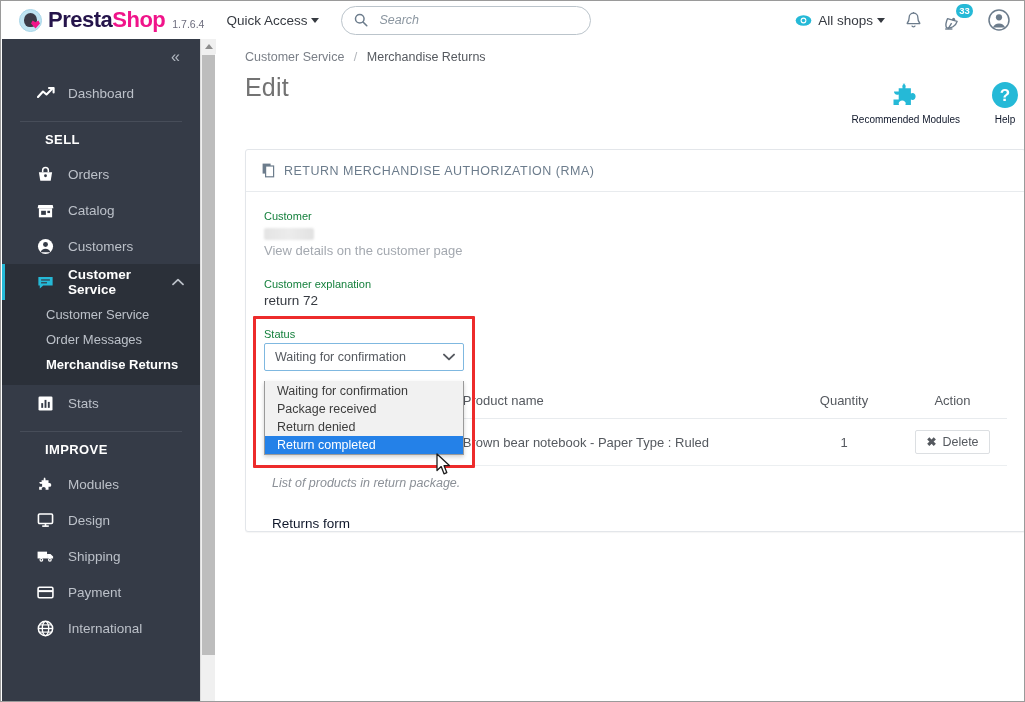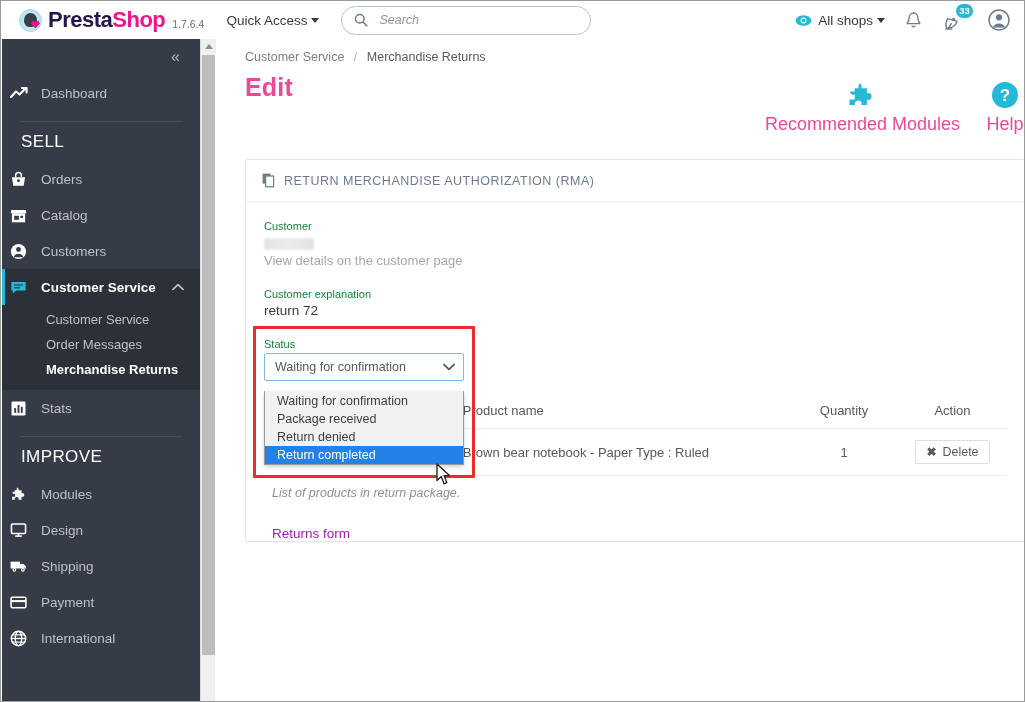--- a/index.html
+++ b/index.html
@@ -125,21 +125,21 @@
     height: 36px; display: flex;
     align-items: center; justify-content: flex-end;
     padding-right: 22px;
   }
   .collapse-btn {
     color: #b0b6bf; font-size: 16px;
     cursor: pointer; line-height: 1; letter-spacing: -2px;
   }
   .nav-item {
     display: flex; align-items: center;
-    height: 36px; padding-left: 8px;
+    height: 36px; padding-left: 35px;
     color: #bcc1c9; font-size: 13.5px;
     cursor: pointer; position: relative;
   }
   .nav-item .ni-ico {
     width: 19px; margin-right: 12px;
     display: flex; align-items: center; color: #ffffff;
     flex: 0 0 19px;
   }
   .nav-item.active {
     background: #2b3039; color: #ffffff; font-weight: bold;
@@ -147,23 +147,23 @@
   .nav-item.active::before {
     content: ""; position: absolute; left: 0; top: 0;
     width: 3px; height: 100%; background: #25b9d7;
   }
   .nav-item.active .ni-ico { color: #25b9d7; }
   .nav-sep {
     height: 1px; background: #474d59;
     margin: 10px 18px 10px 18px;
   }
   .nav-title {
-    font-size: 17px; font-weight: normal;
+    font-size: 13px; font-weight: bold;
     color: #ffffff; letter-spacing: 0.4px;
-    padding-left: 19px; margin-bottom: 9px; margin-top: 4px;
+    padding-left: 19px; margin-bottom: 9px; margin-top: 4px; margin-left: 24px;
   }
   .submenu { background: #2b3039; padding: 2px 0 8px 0; }
   .sub-item {
     padding: 5px 0 5px 44px;
     font-size: 13px; color: #bcc1c9; cursor: pointer;
   }
   .sub-item.cur { color: #ffffff; font-weight: bold; }
   .chev-up {
     margin-left: auto; margin-right: 16px;
     display: flex; color: #bcc1c9;
@@ -201,30 +201,30 @@
   .breadcrumb {
     font-size: 12.5px; color: #7a7f87;
     padding: 11px 0 0 16px;
   }
   .breadcrumb a { color: #7a7f87; text-decoration: none; cursor: pointer; }
   .breadcrumb .bc-sep { margin: 0 6px; color: #b0b4ba; }
   .breadcrumb .bc-cur { color: #55595f; }
 
   .title-row { display: flex; align-items: flex-start; padding: 0 10px 0 16px; }
   .page-title {
-    font-size: 25px; color: #ec4899; font-weight: bold;
+    font-size: 25px; color: #737373; font-weight: normal;
     margin-top: 9px; letter-spacing: 0.2px;
   }
   .toolbar { margin-left: auto; display: flex; gap: 22px; padding-top: 16px; }
   .tb-btn {
     display: flex; flex-direction: column;
     align-items: center; cursor: pointer; min-width: 46px;
   }
   .tb-ico { color: #25b9d7; display: flex; height: 30px; align-items: center; }
-  .tb-lbl { font-size: 18px; color: #ec4899; margin-top: 4px; white-space: nowrap; }
+  .tb-lbl { font-size: 10px; color: #0f172a; margin-top: 4px; white-space: nowrap; }
 
   
   .panel-area { padding: 24px 14px 0 16px; }
   .panel {
     background: #ffffff; border: 1px solid #e3e6ea;
     border-radius: 3px;
     box-shadow: 0 1px 1px rgba(0,0,0,0.04);
     width: 781px;
   }
   .panel-head {
@@ -310,21 +310,21 @@
     border: 1px solid #dcdfe2; background: #fff;
     border-radius: 2px; padding: 4px 10px;
     font-size: 12.5px; color: #55595f; cursor: pointer;
   }
   .del-btn .x { font-weight: bold; margin-right: 6px; font-size: 12px; }
   .list-note {
     font-size: 12.5px; color: #8b9097;
     font-style: italic; padding: 10px 0 14px 8px;
   }
   .returns-form-lbl {
-    font-size: 13.5px; color: #a21caf;
+    font-size: 13.5px; color: #0f172a;
     padding: 12px 0 0 8px;
   }
 </style>
 </head>
 <body>
 
 <div id="app">
 
   <div class="header">
 

